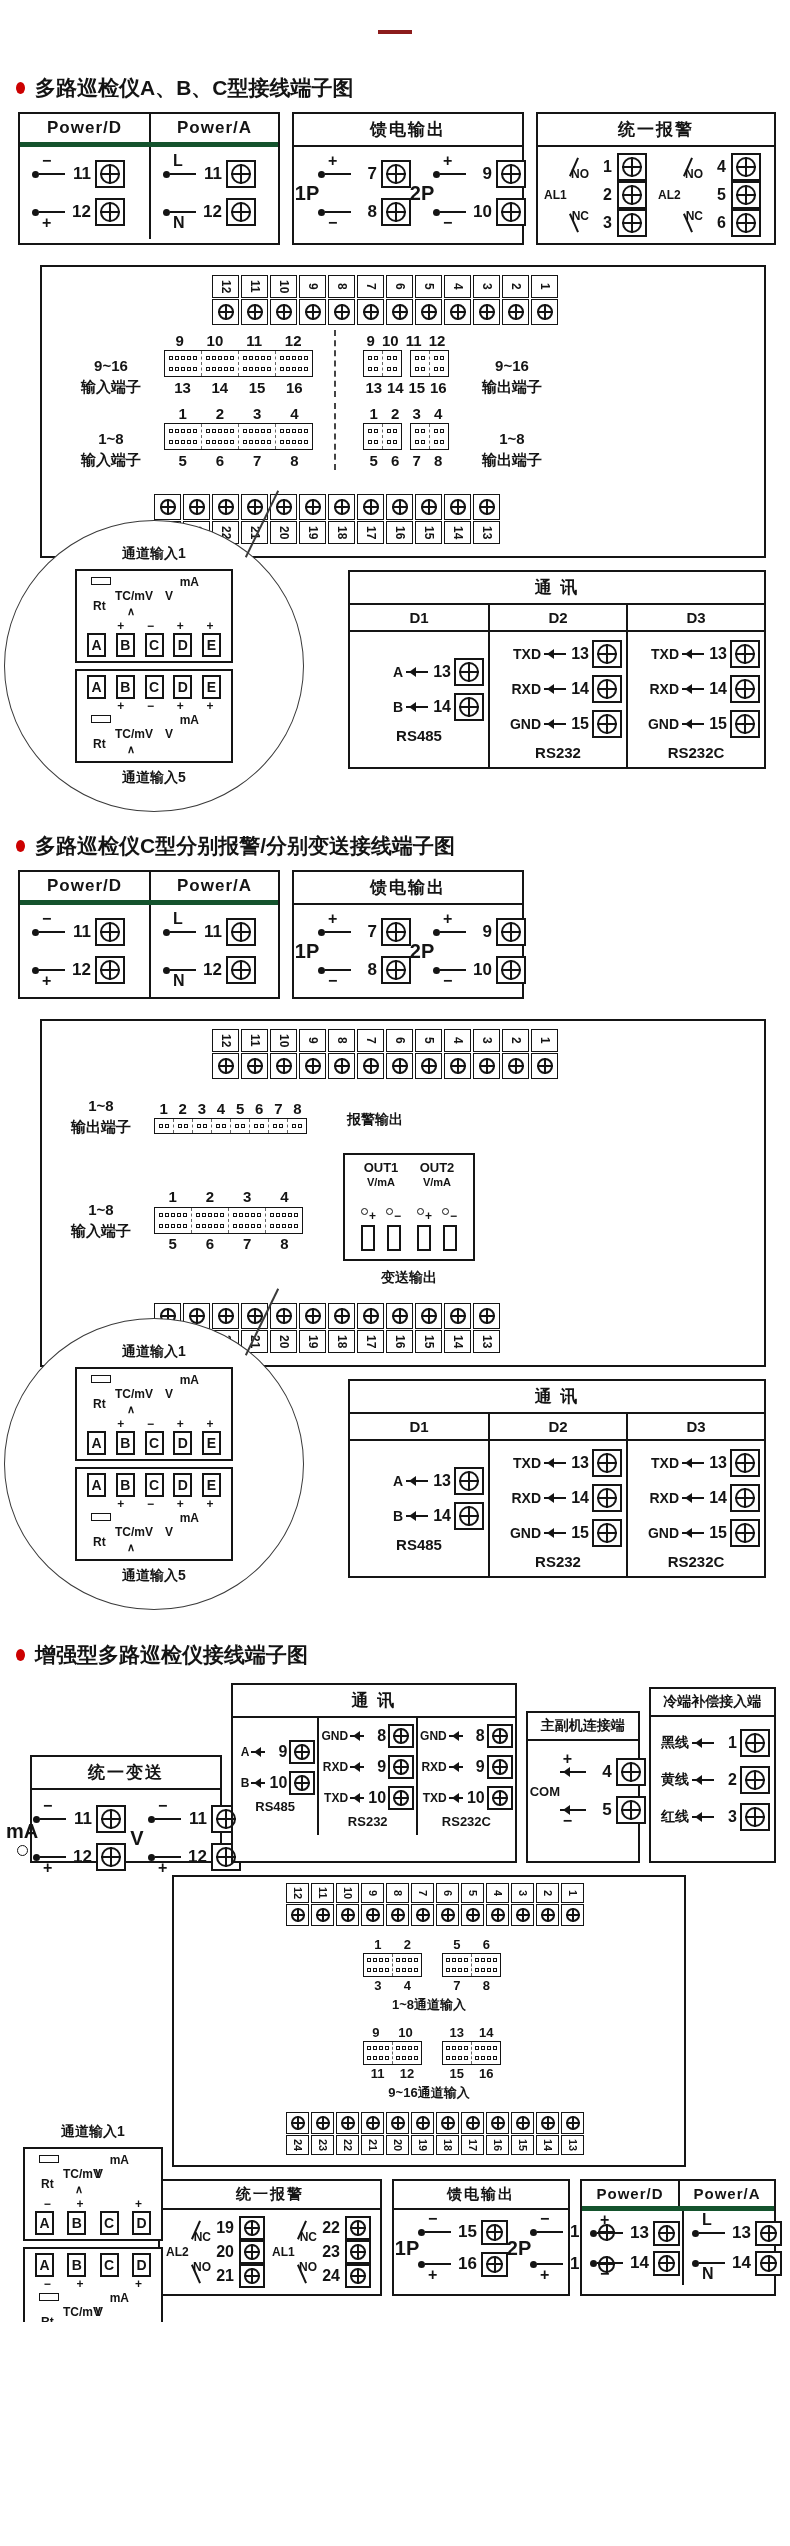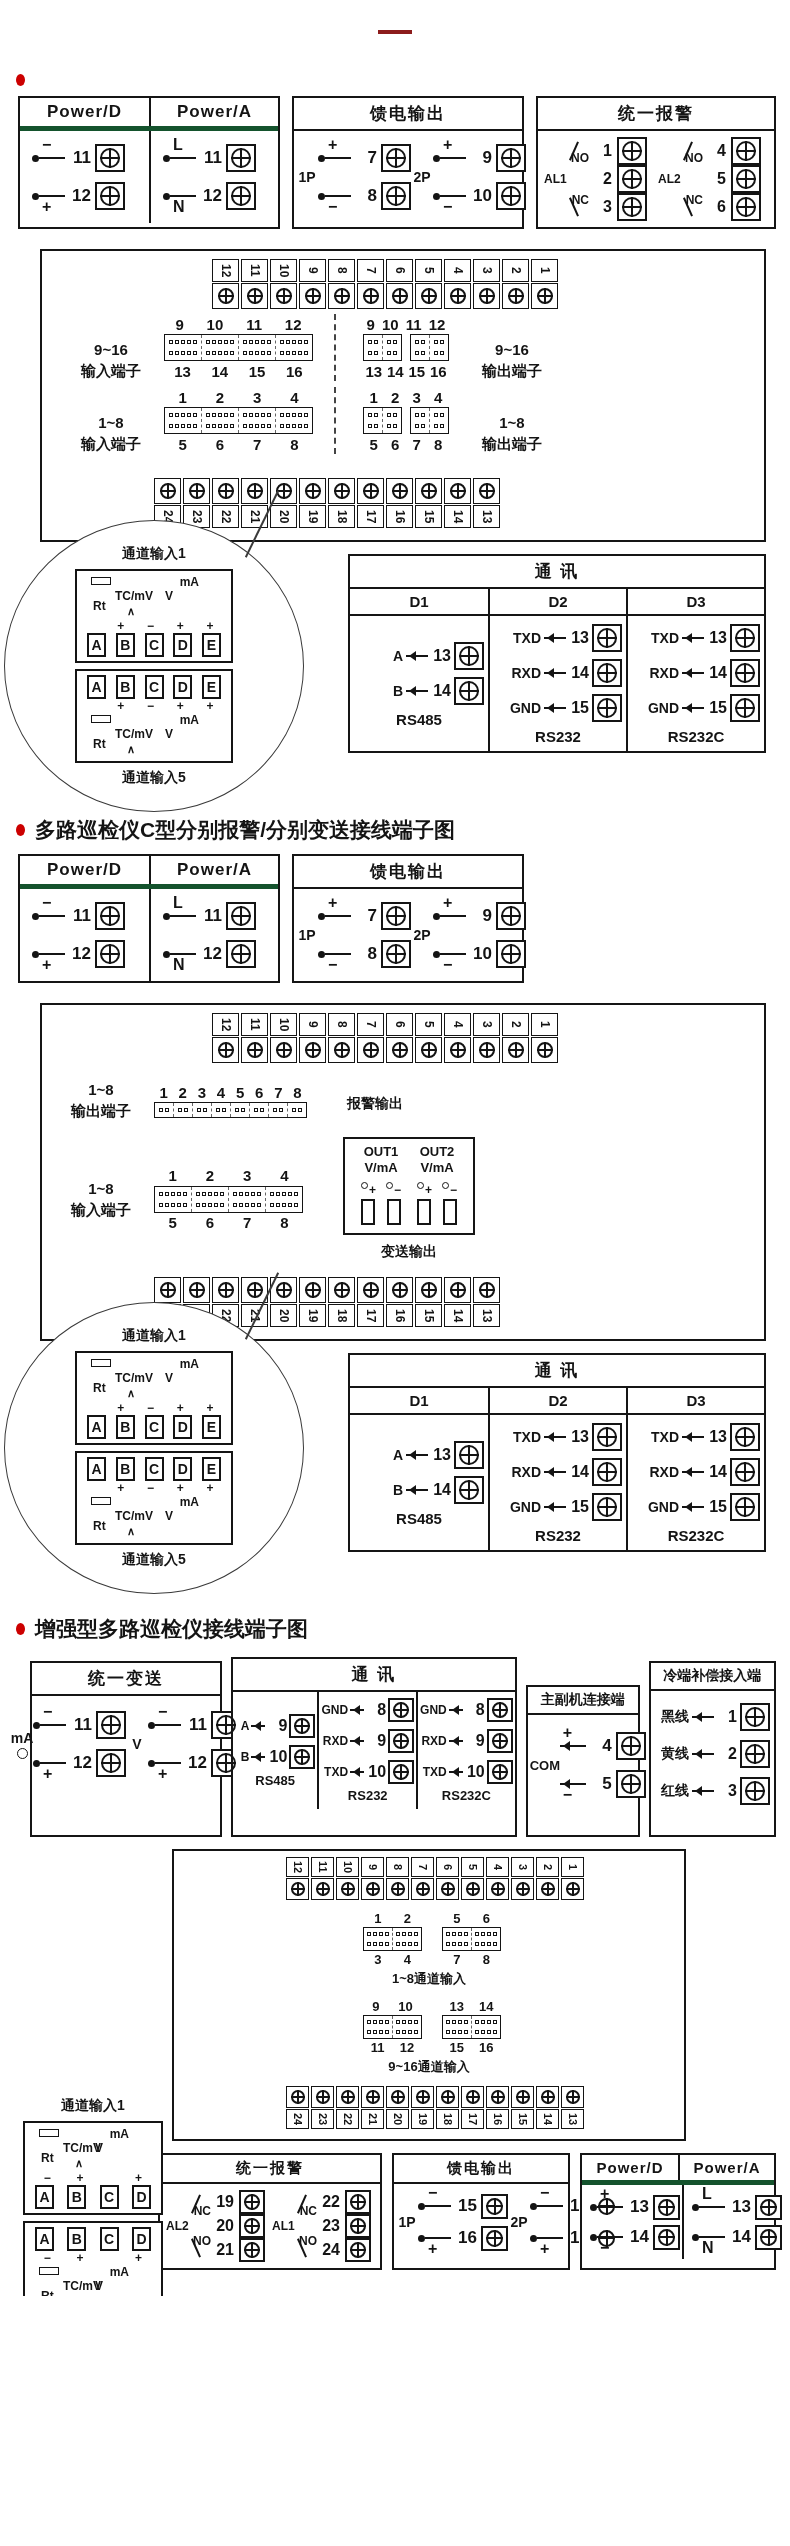--- a/index.html
+++ b/index.html
@@ -43,21 +43,21 @@
 .phead div { text-align:center; font-weight:700; font-size:17px; padding:4px 0; letter-spacing:1px; }
 .phead div:last-child { border-left:2px solid #151515; }
 .pbody { display:grid; grid-template-columns:1fr 1fr; }
 .pcol { padding:10px 4px 10px 12px; display:flex; flex-direction:column; gap:4px; }
 .pcol:last-child { border-left:2px solid #151515; }
 
 
 .feedbox { width:232px; }
 .fbody { display:flex; padding:10px 2px; }
 .fgrp { display:flex; align-items:center; }
-.fgrp .glabel { font-weight:700; font-size:14px; width:22px; text-align:center; display:flex; flex-direction:column; align-items:center; gap:2px; }
+.fgrp .glabel { font-weight:700; font-size:20px; width:22px; text-align:center; display:flex; flex-direction:column; align-items:center; gap:2px; }
 .meter { width:11px; height:11px; border:1.5px solid #141414; border-radius:50%; }
 .grows { display:flex; flex-direction:column; gap:4px; }
 
 
 .alarmbox { flex:1; }
 .abody { display:flex; padding:6px 2px 6px 6px; }
 .agrp { display:flex; flex:1; }
 .aswitch { width:46px; position:relative; font-size:12px; font-weight:700; flex:none; }
 .aswitch .atop { position:absolute; top:14px; right:1px; }
 .aswitch .albl { position:absolute; top:50%; left:0; transform:translateY(-50%); }
@@ -145,29 +145,29 @@
 .almhead { display:flex; justify-content:space-around; font-weight:700; font-size:14px; margin-bottom:4px; }
 .almbody { display:flex; justify-content:space-around; }
 .relay { position:relative; display:flex; gap:9px; padding-top:14px; }
 .relay::before { content:""; position:absolute; top:3px; left:7px; width:26px; height:10px; border-left:2px solid #141414; border-top:2px solid #141414; }
 .relay::after { content:""; position:absolute; top:0px; right:8px; width:2px; height:13px; background:#141414; transform:rotate(28deg); }
 .rsq { width:14px; height:26px; border:2px solid #141414; display:block; }
 .outbox { width:132px; padding:5px 8px 8px; }
 .outcols { display:flex; justify-content:space-around; }
 .outcol { display:flex; flex-direction:column; align-items:center; }
 .oname { font-weight:700; font-size:13px; }
-.osub { font-weight:700; font-size:13px; margin:1px 0 7px; }
+.osub { font-weight:700; font-size:11px; margin:1px 0 20px; }
 .opins { display:flex; gap:10px; }
 .opin { display:flex; align-items:flex-end; gap:1px; font-weight:700; font-size:12px; }
 .oc { width:7px; height:7px; border:1.5px solid #141414; border-radius:50%; display:block; margin-bottom:8px; }
 .osqs { display:flex; gap:12px; margin-top:2px; }
 
 
 .row3 { display:flex; gap:9px; margin:14px 14px 0 30px; align-items:flex-end; }
-.transmitbox { width:192px; height:176px; }
+.transmitbox { width:192px; height:108px; }
 .tbody { display:flex; padding:12px 2px; justify-content:center; }
 .commbox3 { width:292px; height:180px; position:static; }
 .commbox3 .commcol { padding:6px 2px; }
 .commbox3 .crow { gap:2px; }
 .commbox3 .clamp { width:26px; height:24px; }
 .commbox3 .screw { width:16px; height:16px; }
 .commbox3 .carr { width:14px; }
 .commbox3 .clabel { font-size:12px; }
 .commbox3 .cfoot { font-size:13px; margin-top:4px; }
 .linkbox { width:114px; height:152px; }
@@ -211,20 +211,21 @@
 </head>
 <body>
 
 <div class="page">
 
   <div class="dash"></div>
 
   <section>
     <div class="bullet">
       <span class="bdot"></span>
+      <span>多路巡检仪A、B、C型接线端子图</span>
     </div>
 
     <div class="row1">
       <div class="frame powerbox">
         <div class="phead">
           <div>Power/D</div>
           <div>Power/A</div>
         </div>
         <div class="pbody">
           <div class="pcol">

